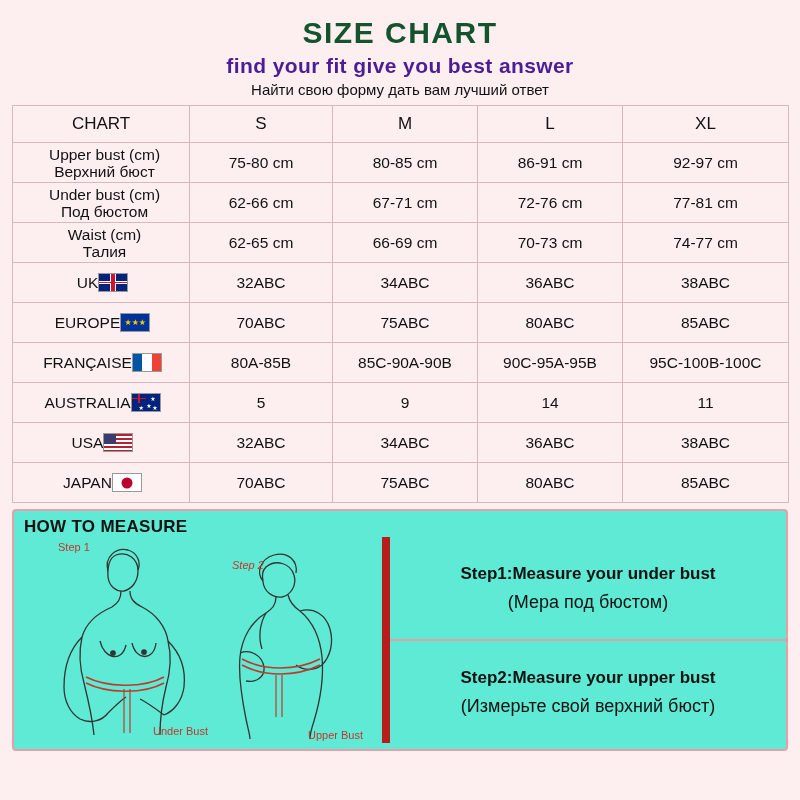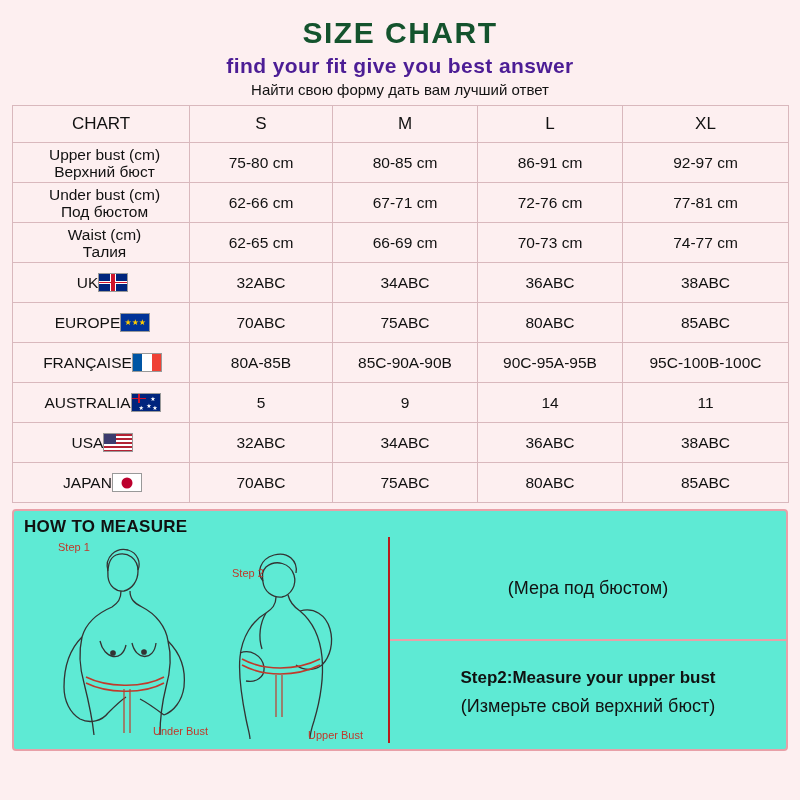--- a/index.html
+++ b/index.html
@@ -209,21 +209,21 @@
     padding: 6px 0 0 10px;
     letter-spacing: 0.3px;
   }
   .measure-body {
     display: flex;
     height: 206px;
   }
   .measure-left {
     width: 370px;
     position: relative;
-    border-right: 2px solid #b91c1c;
+    border-right: 8px solid #b91c1c;
     margin-left: 6px;
     box-sizing: border-box;
   }
   .measure-right {
     flex: 1;
     display: flex;
     flex-direction: column;
   }
   .step-row {
     flex: 1;
@@ -476,27 +476,28 @@
             <path d="M86 76 C80 86 78 100 82 112"></path>
 
             <path d="M62 122 C84 134 116 134 140 122" stroke="#c0392b" stroke-width="1.6"></path>
             <path d="M62 128 C84 140 116 140 140 128" stroke="#c0392b" stroke-width="1.6"></path>
             <path d="M96 138 L96 180" stroke="#c0392b" stroke-width="1.2"></path>
             <path d="M102 138 L102 180" stroke="#c0392b" stroke-width="1.2"></path>
           </g>
         </svg>
 
         <span class="fig-label" style="left:38px; top:4px;">Step 1</span>
-        <span class="fig-label" style="left:212px; top:30px;">Step 2</span>
+        <span class="fig-label" style="left:212px; top:22px;font-style:italic;">Step 2</span>
         <span class="fig-caption" style="left:133px; top:188px;">Under Bust</span>
         <span class="fig-caption" style="left:288px; top:192px;">Upper Bust</span>
       </div>
 
       <div class="measure-right">
         <div class="step-row first">
+          <div class="step-main">Step1:Measure your under bust</div>
           <div class="step-sub">(Мера под бюстом)</div>
         </div>
         <div class="step-row">
           <div class="step-main">Step2:Measure your upper bust</div>
           <div class="step-sub">(Измерьте свой верхний бюст)</div>
         </div>
       </div>
 
     </div>
   </div>

